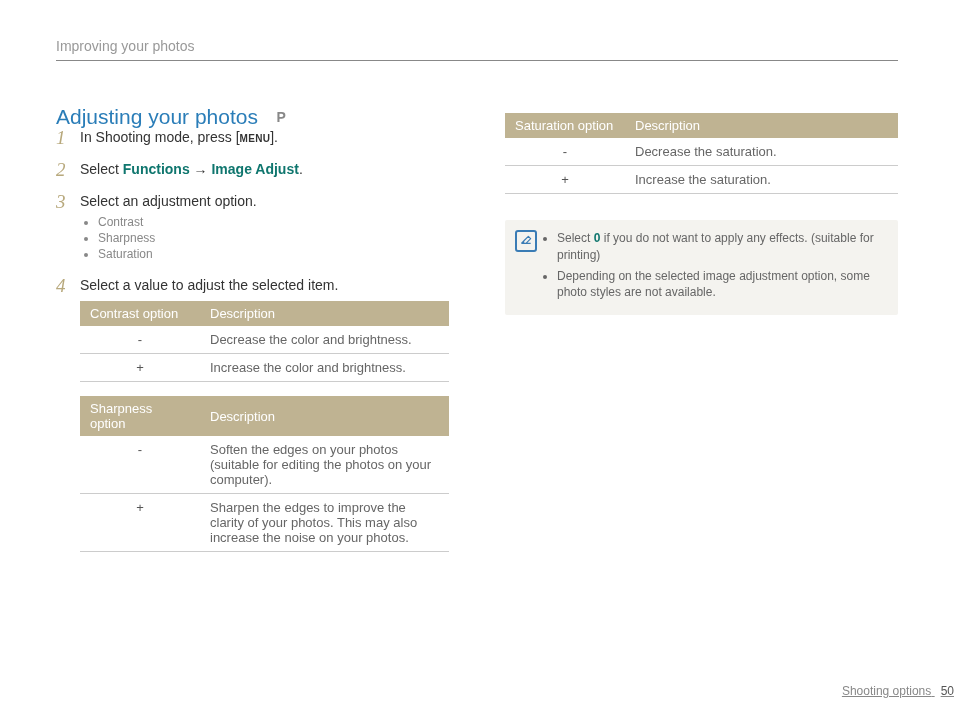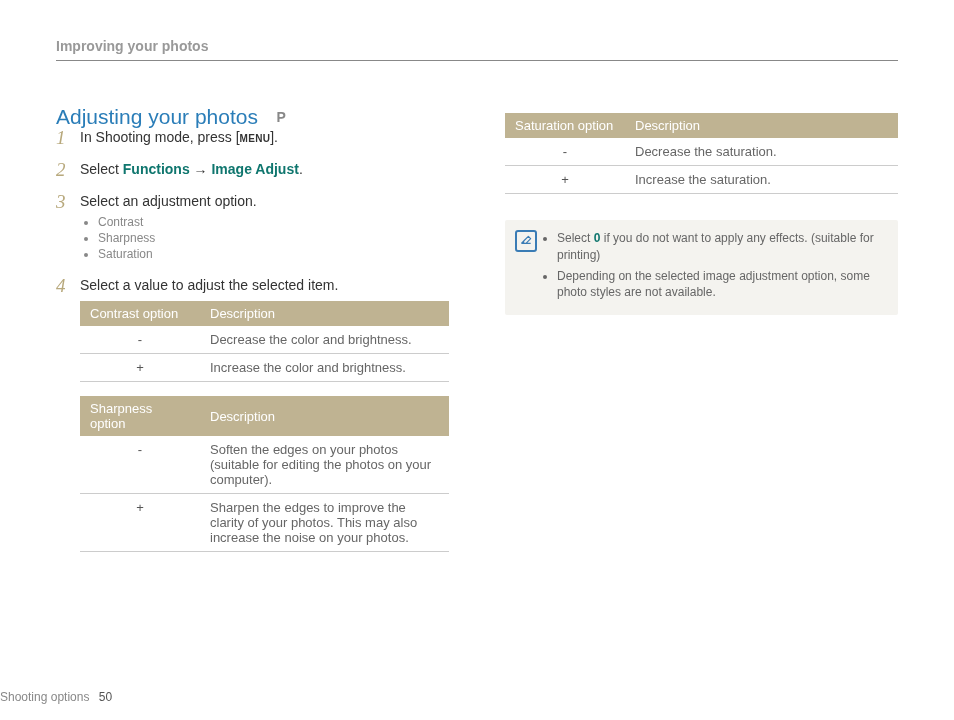--- a/index.html
+++ b/index.html
@@ -12,21 +12,21 @@
     color: #444;
     position: relative;
     padding: 38px 56px 0 56px;
   }
   .header-line {
     font-size: 14px;
     color: #999;
     padding-bottom: 6px;
     border-bottom: 1px solid #888;
     margin-bottom: 44px;
-    font-weight: 700;
+    font-weight: 400;
   }
   .columns {
     display: flex;
     gap: 56px;
   }
   .col { flex: 1; min-width: 0; }
   .section-title {
     color: #2a7db8;
     font-size: 21px;
     font-weight: 400;
@@ -128,27 +128,28 @@
     height: 22px;
     border: 2px solid #3a7cb5;
     border-radius: 3px;
     display: flex;
     align-items: center;
     justify-content: center;
   }
   .note-icon svg { width: 14px; height: 14px; }
   .footer {
     position: absolute;
-    bottom: 16px;
+    bottom: 22px;
     left: 0;
     width: 100%;
-    text-align: left;
+    text-align: right;
     font-size: 12px;
     color: #888;
     font-weight: 300;
+    text-decoration: underline;
   }
   .footer .pg { color: #555; margin-left: 6px; }
   .col-right .table-block { margin-top: 2px; }
 </style>
 </head>
 <body>
 
 <div class="header-line">Improving your photos</div>
 
 <div class="columns">

